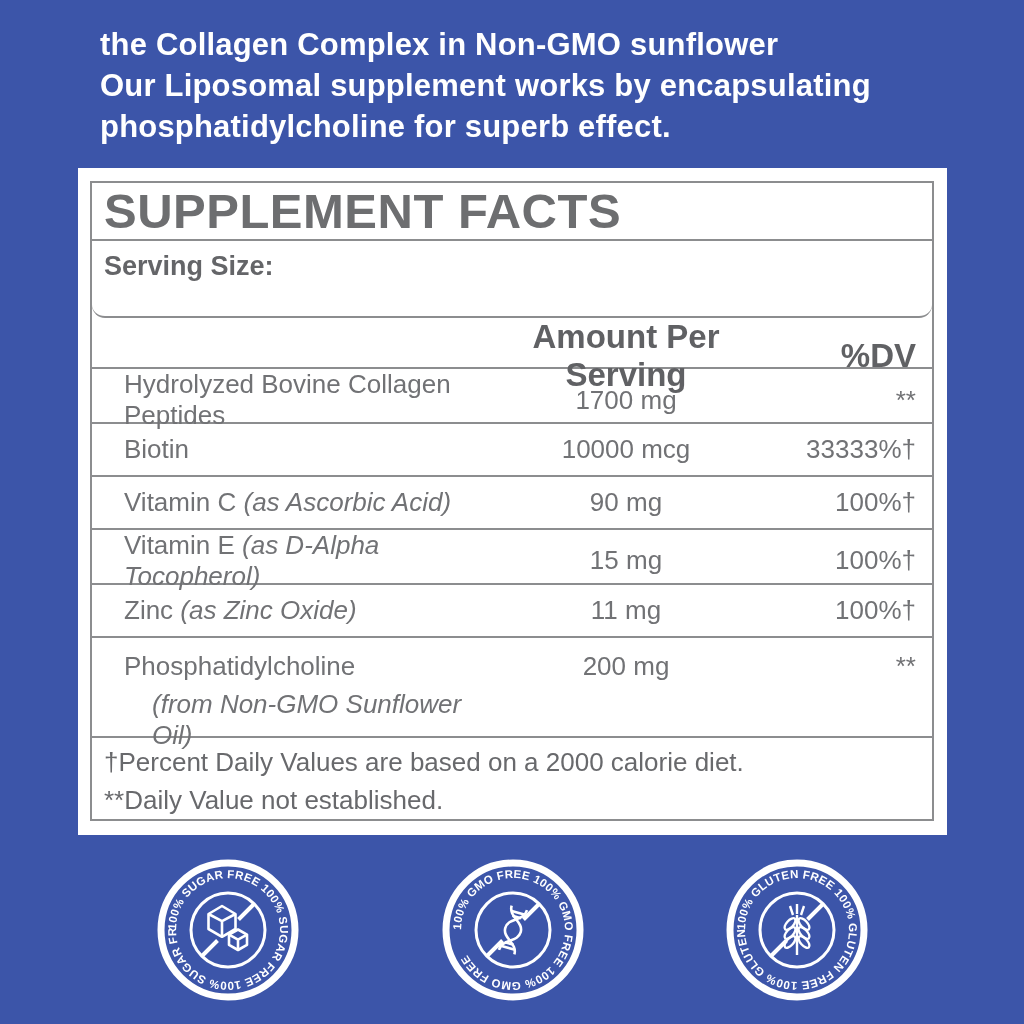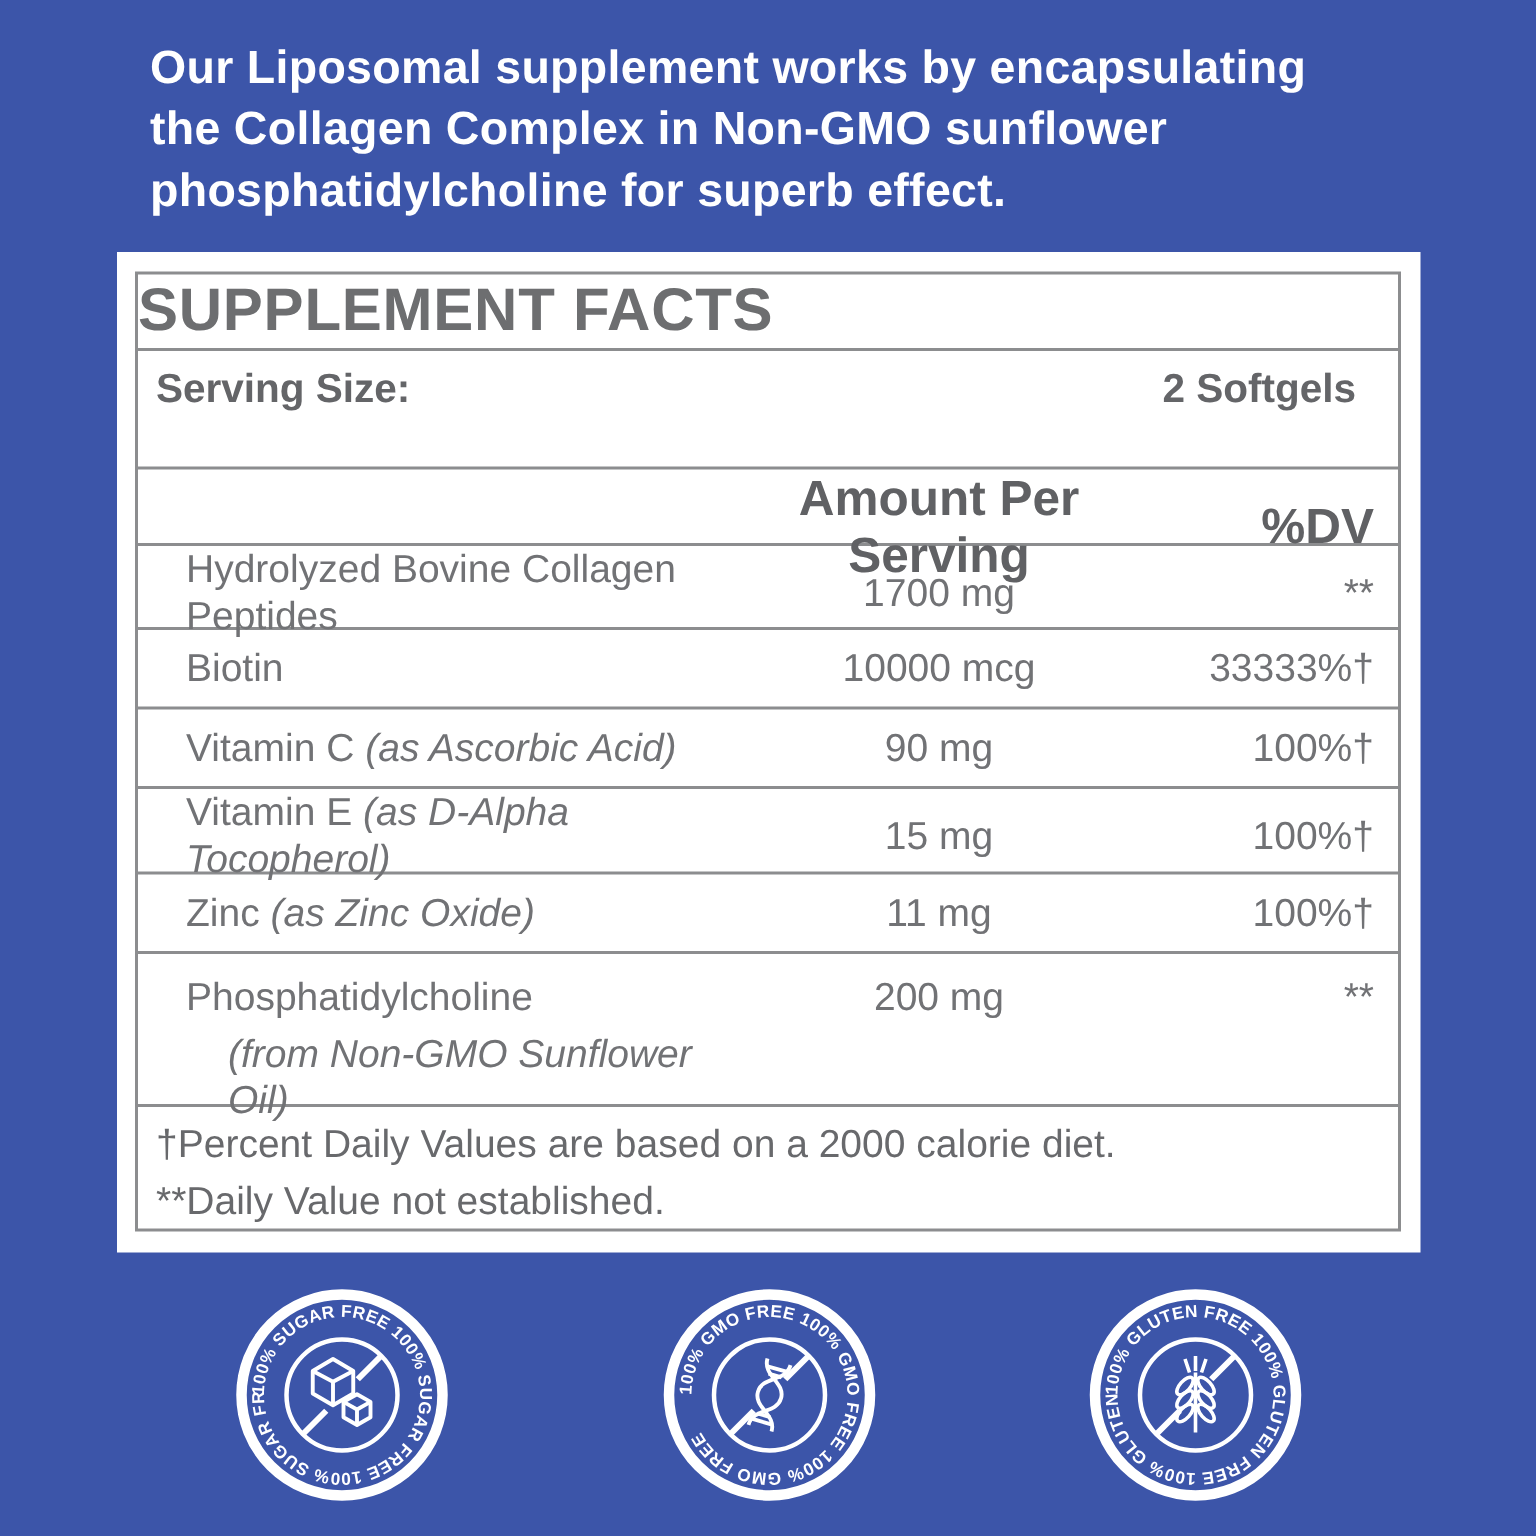--- a/index.html
+++ b/index.html
@@ -19,24 +19,24 @@
     background:#FFFFFF;
   }
   .inner{
     position:absolute;left:12px;top:13px;right:13px;bottom:14px;
     border:2px solid #8C8D8F;
     display:flex;flex-direction:column;
     color:#6A6B6E;
   }
   .sect{border-bottom:2px solid #8C8D8F;box-sizing:border-box;}
   .title-sect{
-    height:58px;display:flex;align-items:center;
-    font-size:40px;font-weight:bold;color:#6D6E70;letter-spacing:0.5px;
+    height:58px;display:flex;align-items:center;padding-left:12px;
+    font-size:49px;font-weight:bold;color:#6D6E70;letter-spacing:0.5px;
   }
-  .serving-sect{height:89px;padding:7px 28px 0 12px;}
+  .serving-sect{height:89px;padding:7px 12px 0 12px;border-radius:13px;}
   .srow{display:flex;justify-content:space-between;font-weight:bold;font-size:27px;line-height:37px;color:#646568;}
   
   .grid{display:grid;grid-template-columns:1fr 280px 150px;align-items:center;padding:0 16px 0 12px;}
   .hdr-sect{height:51px;font-weight:bold;font-size:33px;color:#606164;}
   .camt{text-align:center;}
   .cdv{text-align:right;}
   .trow{min-height:53px;font-size:26px;color:#717275;padding-left:32px;}
   .trow.tall{min-height:96px;align-items:start;padding-top:13px;}
   .trow.tall .camt,.trow.tall .cdv{line-height:30px;}
   .cname{padding-right:6px;}
@@ -49,33 +49,32 @@
   .badge svg{display:block;width:150px;height:150px;}
   .b0{left:153px;} .b1{left:438px;} .b2{left:722px;}
 </style>
 </head>
 <body>
 
 
 
 
 <div class="intro">
+    <div>the Collagen Complex in Non-GMO sunflower</div>
     <div>Our Liposomal supplement works by encapsulating</div>
-    <div>the Collagen Complex in Non-GMO sunflower</div>
     <div>phosphatidylcholine for superb effect.</div>
   </div>
 
 
 <div class="panel">
   <div class="inner">
     <div class="sect title-sect">SUPPLEMENT FACTS</div>
     <div class="sect serving-sect">
         <div class="srow">
           <span>Serving Size:</span>
-          <span>2 Softgels</span>
         </div>
       </div>
     <div class="sect grid hdr-sect">
       <div class="cname"></div>
       <div class="camt">Amount Per Serving</div>
       <div class="cdv">%DV</div>
     </div>
     <div style="display:contents"><div class="sect grid trow">
           <div class="cname"><span>Hydrolyzed Bovine Collagen Peptides</span></div>
           <div class="camt">1700 mg</div>

